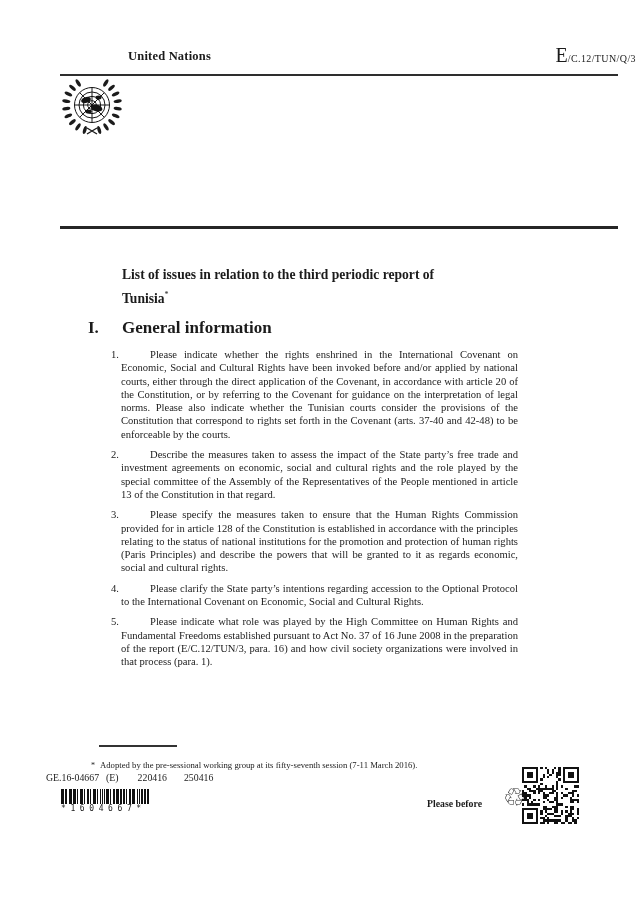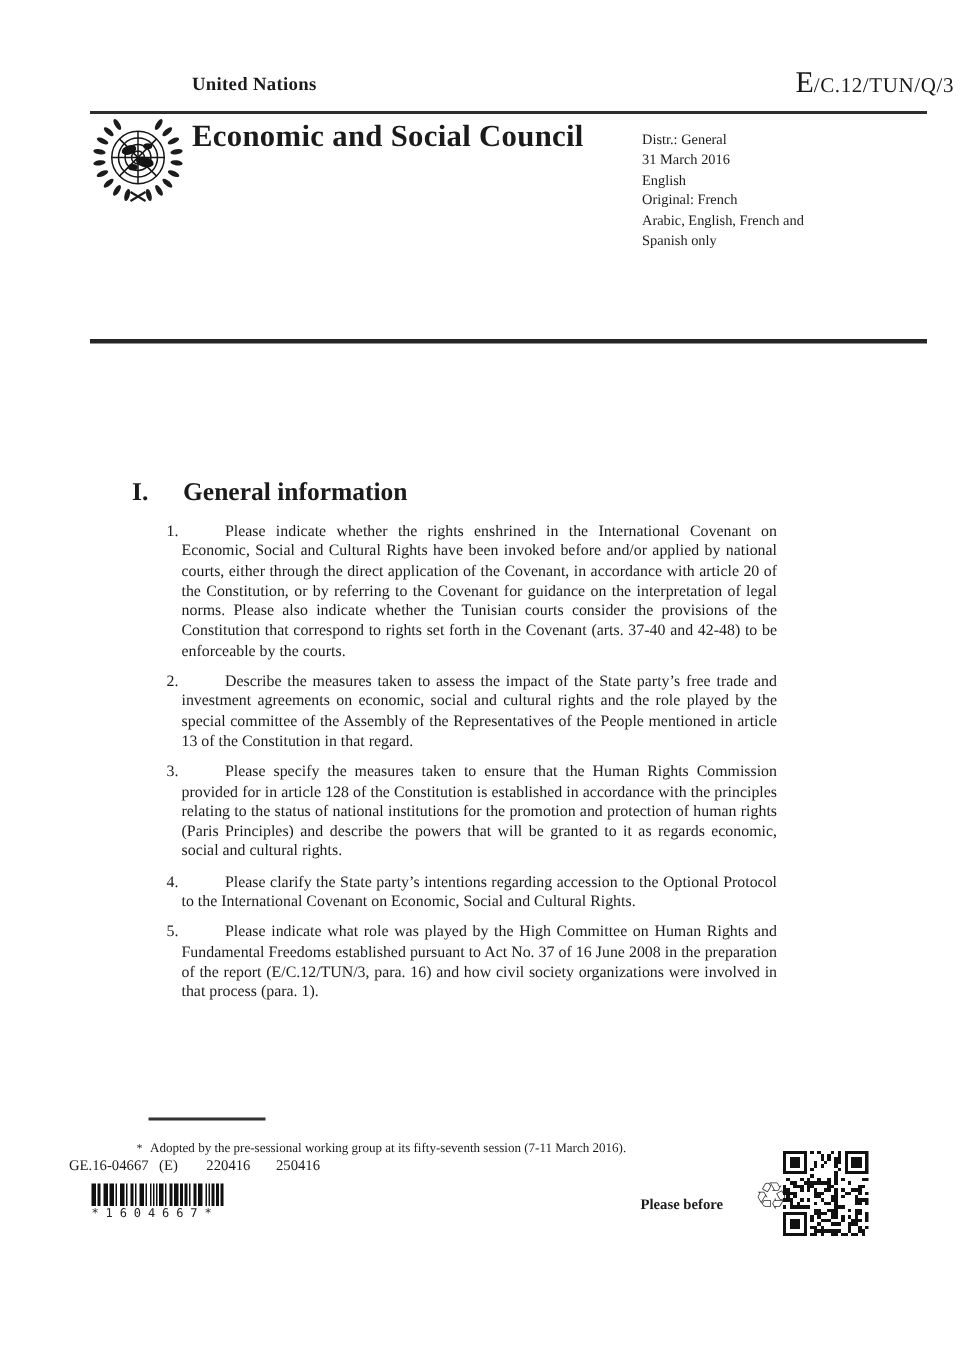--- a/index.html
+++ b/index.html
@@ -5,21 +5,21 @@
   html,body{margin:0;padding:0;background:#e8e8e8;}
   .page{
     position:relative;width:640px;height:905px;background:#ffffff;
     margin:0 auto;overflow:hidden;
     font-family:"Liberation Serif", serif;color:#1b1b1b;padding-left:36px;
   }
   
   .un-name{position:absolute;left:128px;top:49px;font-size:12.5px;font-weight:bold;letter-spacing:.2px;}
   .doc-symbol{position:absolute;top:44px;right:40px;white-space:nowrap;}
   .doc-symbol .big-e{font-size:20px;font-weight:normal;}
-  .doc-symbol .sym-rest{font-size:14px;letter-spacing:.4px;font-family:Liberation Serif, serif;}
+  .doc-symbol .sym-rest{font-size:10px;letter-spacing:.4px;font-family:Liberation Serif, serif;}
   .rule-top{position:absolute;left:60px;top:74px;width:558px;height:2px;background:#2e2e2e;}
   .emblem{position:absolute;left:59px;top:78px;width:66px;height:70px;}
   .council-title{position:absolute;left:128px;top:80px;font-size:20.5px;font-weight:bold;letter-spacing:.2px;}
   .distr{position:absolute;left:428px;top:87px;font-size:9.6px;line-height:13.4px;}
   
   .rule-mid{position:absolute;left:60px;top:226px;width:558px;height:2.5px;background:#262626;}
   .committee{position:absolute;left:62px;top:238px;font-size:10.6px;font-weight:bold;}
   
   .doc-title{position:absolute;left:122px;top:265px;font-size:13.6px;font-weight:bold;line-height:20px;width:420px;}
   .doc-title .fn-marker{font-size:8px;vertical-align:6px;font-weight:normal;}
@@ -91,33 +91,28 @@
       <ellipse cx="27" cy="22" rx="5" ry="3" transform="rotate(-18 27 22)"></ellipse>
       <ellipse cx="37.5" cy="30" rx="6" ry="3.4" transform="rotate(14 37.5 30)"></ellipse>
       <ellipse cx="29.5" cy="33.5" rx="3.2" ry="2.1"></ellipse>
       <ellipse cx="39.5" cy="19.5" rx="3" ry="2"></ellipse>
     </g>
     <g stroke="#1c1c1c" stroke-width="1.4" fill="none">
       <path d="M28 56 L38 50 M38 56 L28 50"></path>
     </g>
   </svg>
 
-  <div class="council-title">Economic and Social Council</div>
-
-  <div class="distr">
-    <div>Distr.: General</div>
-    <div>31 March 2016</div>
-    <div>English</div>
-    <div>Original: French</div>
-    <div>Arabic, English, French and</div>
-    <div>Spanish only</div>
-  </div>
+
 
   <div class="rule-mid"></div>
 
+  <div class="doc-title">
+    <div>List of issues in relation to the third periodic report of</div>
+    <div><span>Tunisia</span><span class="fn-marker">*</span></div>
+  </div>
 
   <div class="section-head">
     <span class="sec-num">I.</span><span>General information</span>
   </div>
 
   <div class="paras">
     <div class="para">
       <span class="pnum">1.</span><span>Please indicate whether the rights enshrined in the International Covenant on Economic, Social and Cultural Rights have been invoked before and/or applied by national courts, either through the direct application of the Covenant, in accordance with article 20 of the Constitution, or by referring to the Covenant for guidance on the interpretation of legal norms. Please also indicate whether the Tunisian courts consider the provisions of the Constitution that correspond to rights set forth in the Covenant (arts. 37-40 and 42-48) to be enforceable by the courts.</span>
     </div>
     <div class="para">

